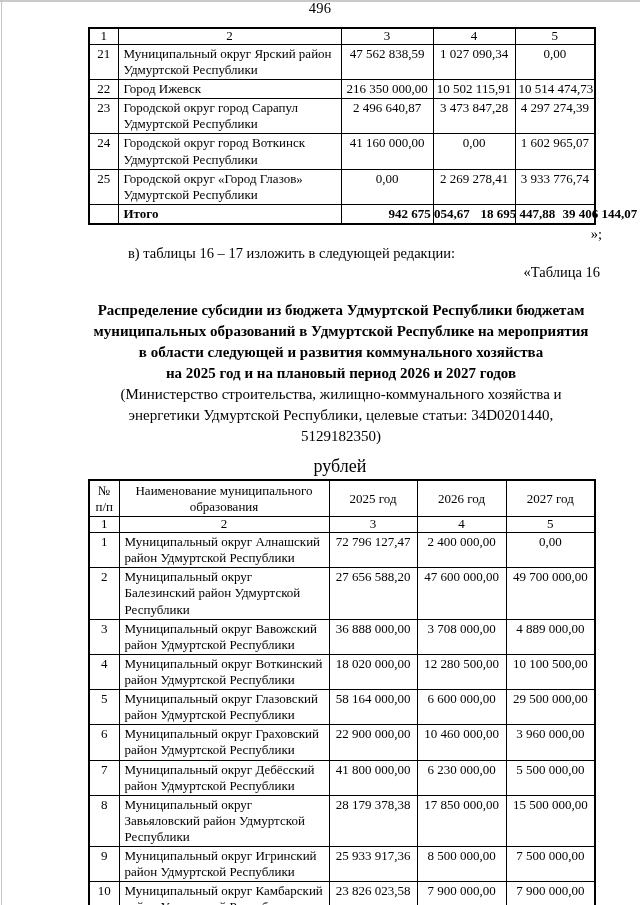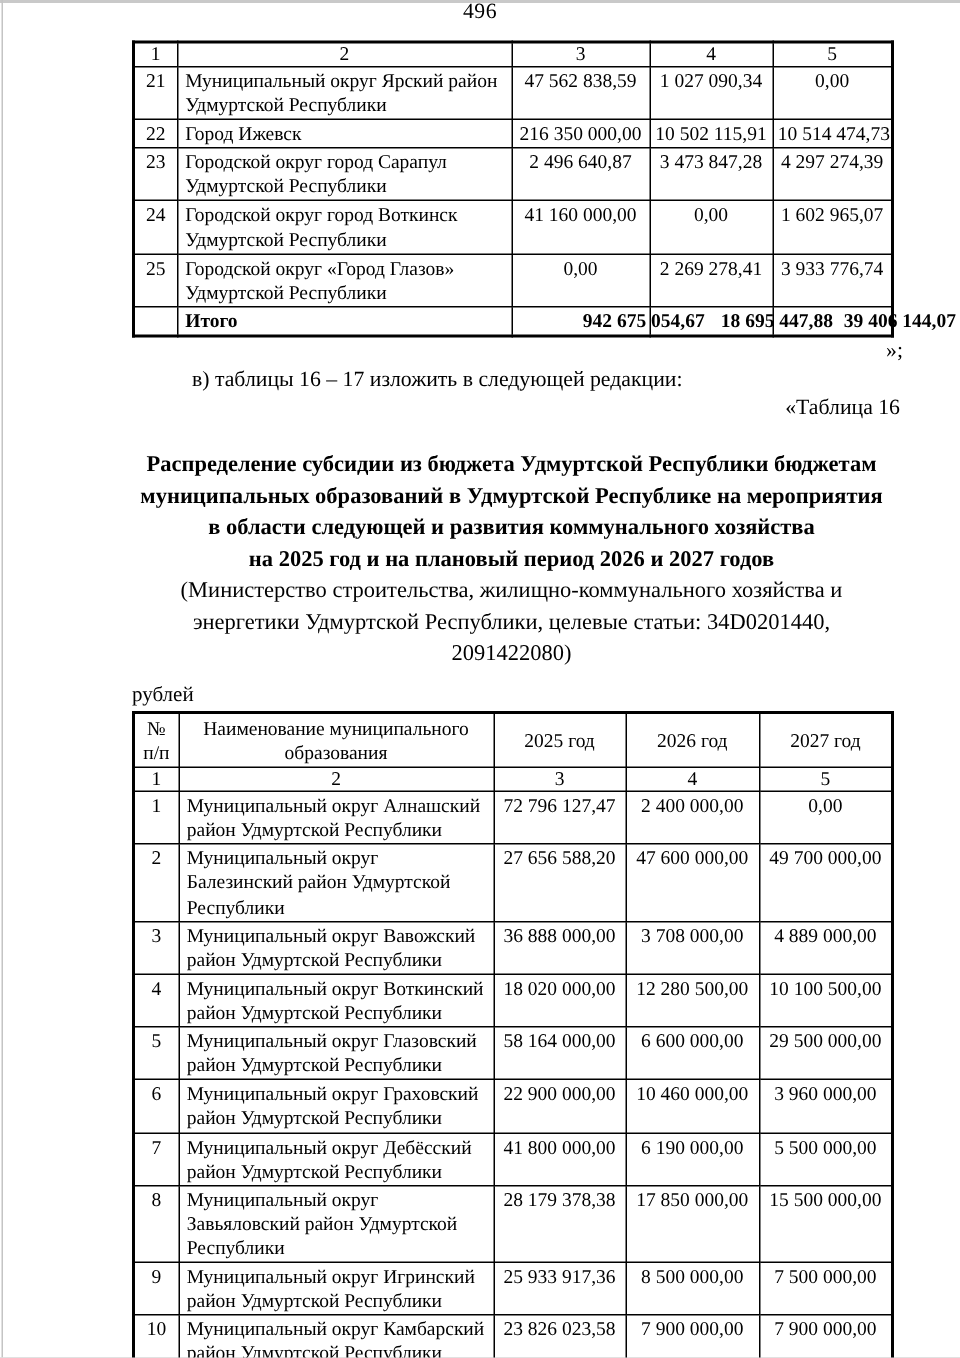--- a/index.html
+++ b/index.html
@@ -22,21 +22,21 @@
   tr.total td{font-weight:bold;padding-left:47px;}
   table.doc td.hdr{vertical-align:middle;line-height:1.2;padding:2px 2px;}
   td.pre{white-space:pre-line;}
 
   .close-mark{text-align:right;font-size:14.5px;margin:1px -8px 0 0;}
   .para{font-size:14.5px;text-indent:40px;margin-top:2px;}
   .tbl-label{text-align:right;font-size:14.5px;margin:2px -6px 12px 0;}
 
   .title{ text-align:center;font-size:15px;line-height:21px;margin-top:19px;}
   .title .b{font-weight:bold;}
-  .currency{text-align:left;font-size:14px;margin:9px 2px 0 0;}
+  .currency{text-align:center;font-size:18px;margin:9px 2px 0 0;}
   table.doc.t2{margin-top:2px;}
 </style>
 </head>
 <body>
 
 <div class="page">
   <div class="scan-edge-top"></div>
   <div class="scan-edge-left"></div>
 
   <div class="page-number">496</div>
@@ -108,21 +108,21 @@
     <div class="para">в) таблицы 16 – 17 изложить в следующей редакции:</div>
     <div class="tbl-label">«Таблица 16</div>
 
     <div class="title">
       <div class="b">Распределение субсидии из бюджета Удмуртской Республики бюджетам</div>
       <div class="b">муниципальных образований в Удмуртской Республике на мероприятия</div>
       <div class="b">в области следующей и развития коммунального хозяйства</div>
       <div class="b">на 2025 год и на плановый период 2026 и 2027 годов</div>
       <div>(Министерство строительства, жилищно-коммунального хозяйства и</div>
       <div>энергетики Удмуртской Республики, целевые статьи: 34D0201440,</div>
-      <div>2091422080)</div>
+      <div>5129182350)</div>
     </div>
 
     <div class="currency">рублей</div>
 
     <table class="doc t2">
       <colgroup>
           <col style="width:30px">
           <col style="width:210px">
           <col style="width:88px">
           <col style="width:89px">
@@ -183,21 +183,21 @@
           <td>6</td>
           <td class="name">Муниципальный округ Граховский район Удмуртской Республики</td>
           <td class="val">22 900 000,00</td>
           <td class="val">10 460 000,00</td>
           <td class="val">3 960 000,00</td>
         </tr>
         <tr>
           <td>7</td>
           <td class="name">Муниципальный округ Дебёсский район Удмуртской Республики</td>
           <td class="val">41 800 000,00</td>
-          <td class="val">6 190 000,00</td>
+          <td class="val">6 230 000,00</td>
           <td class="val">5 500 000,00</td>
         </tr>
         <tr>
           <td>8</td>
           <td class="name">Муниципальный округ Завьяловский район Удмуртской Республики</td>
           <td class="val">28 179 378,38</td>
           <td class="val">17 850 000,00</td>
           <td class="val">15 500 000,00</td>
         </tr>
         <tr>

